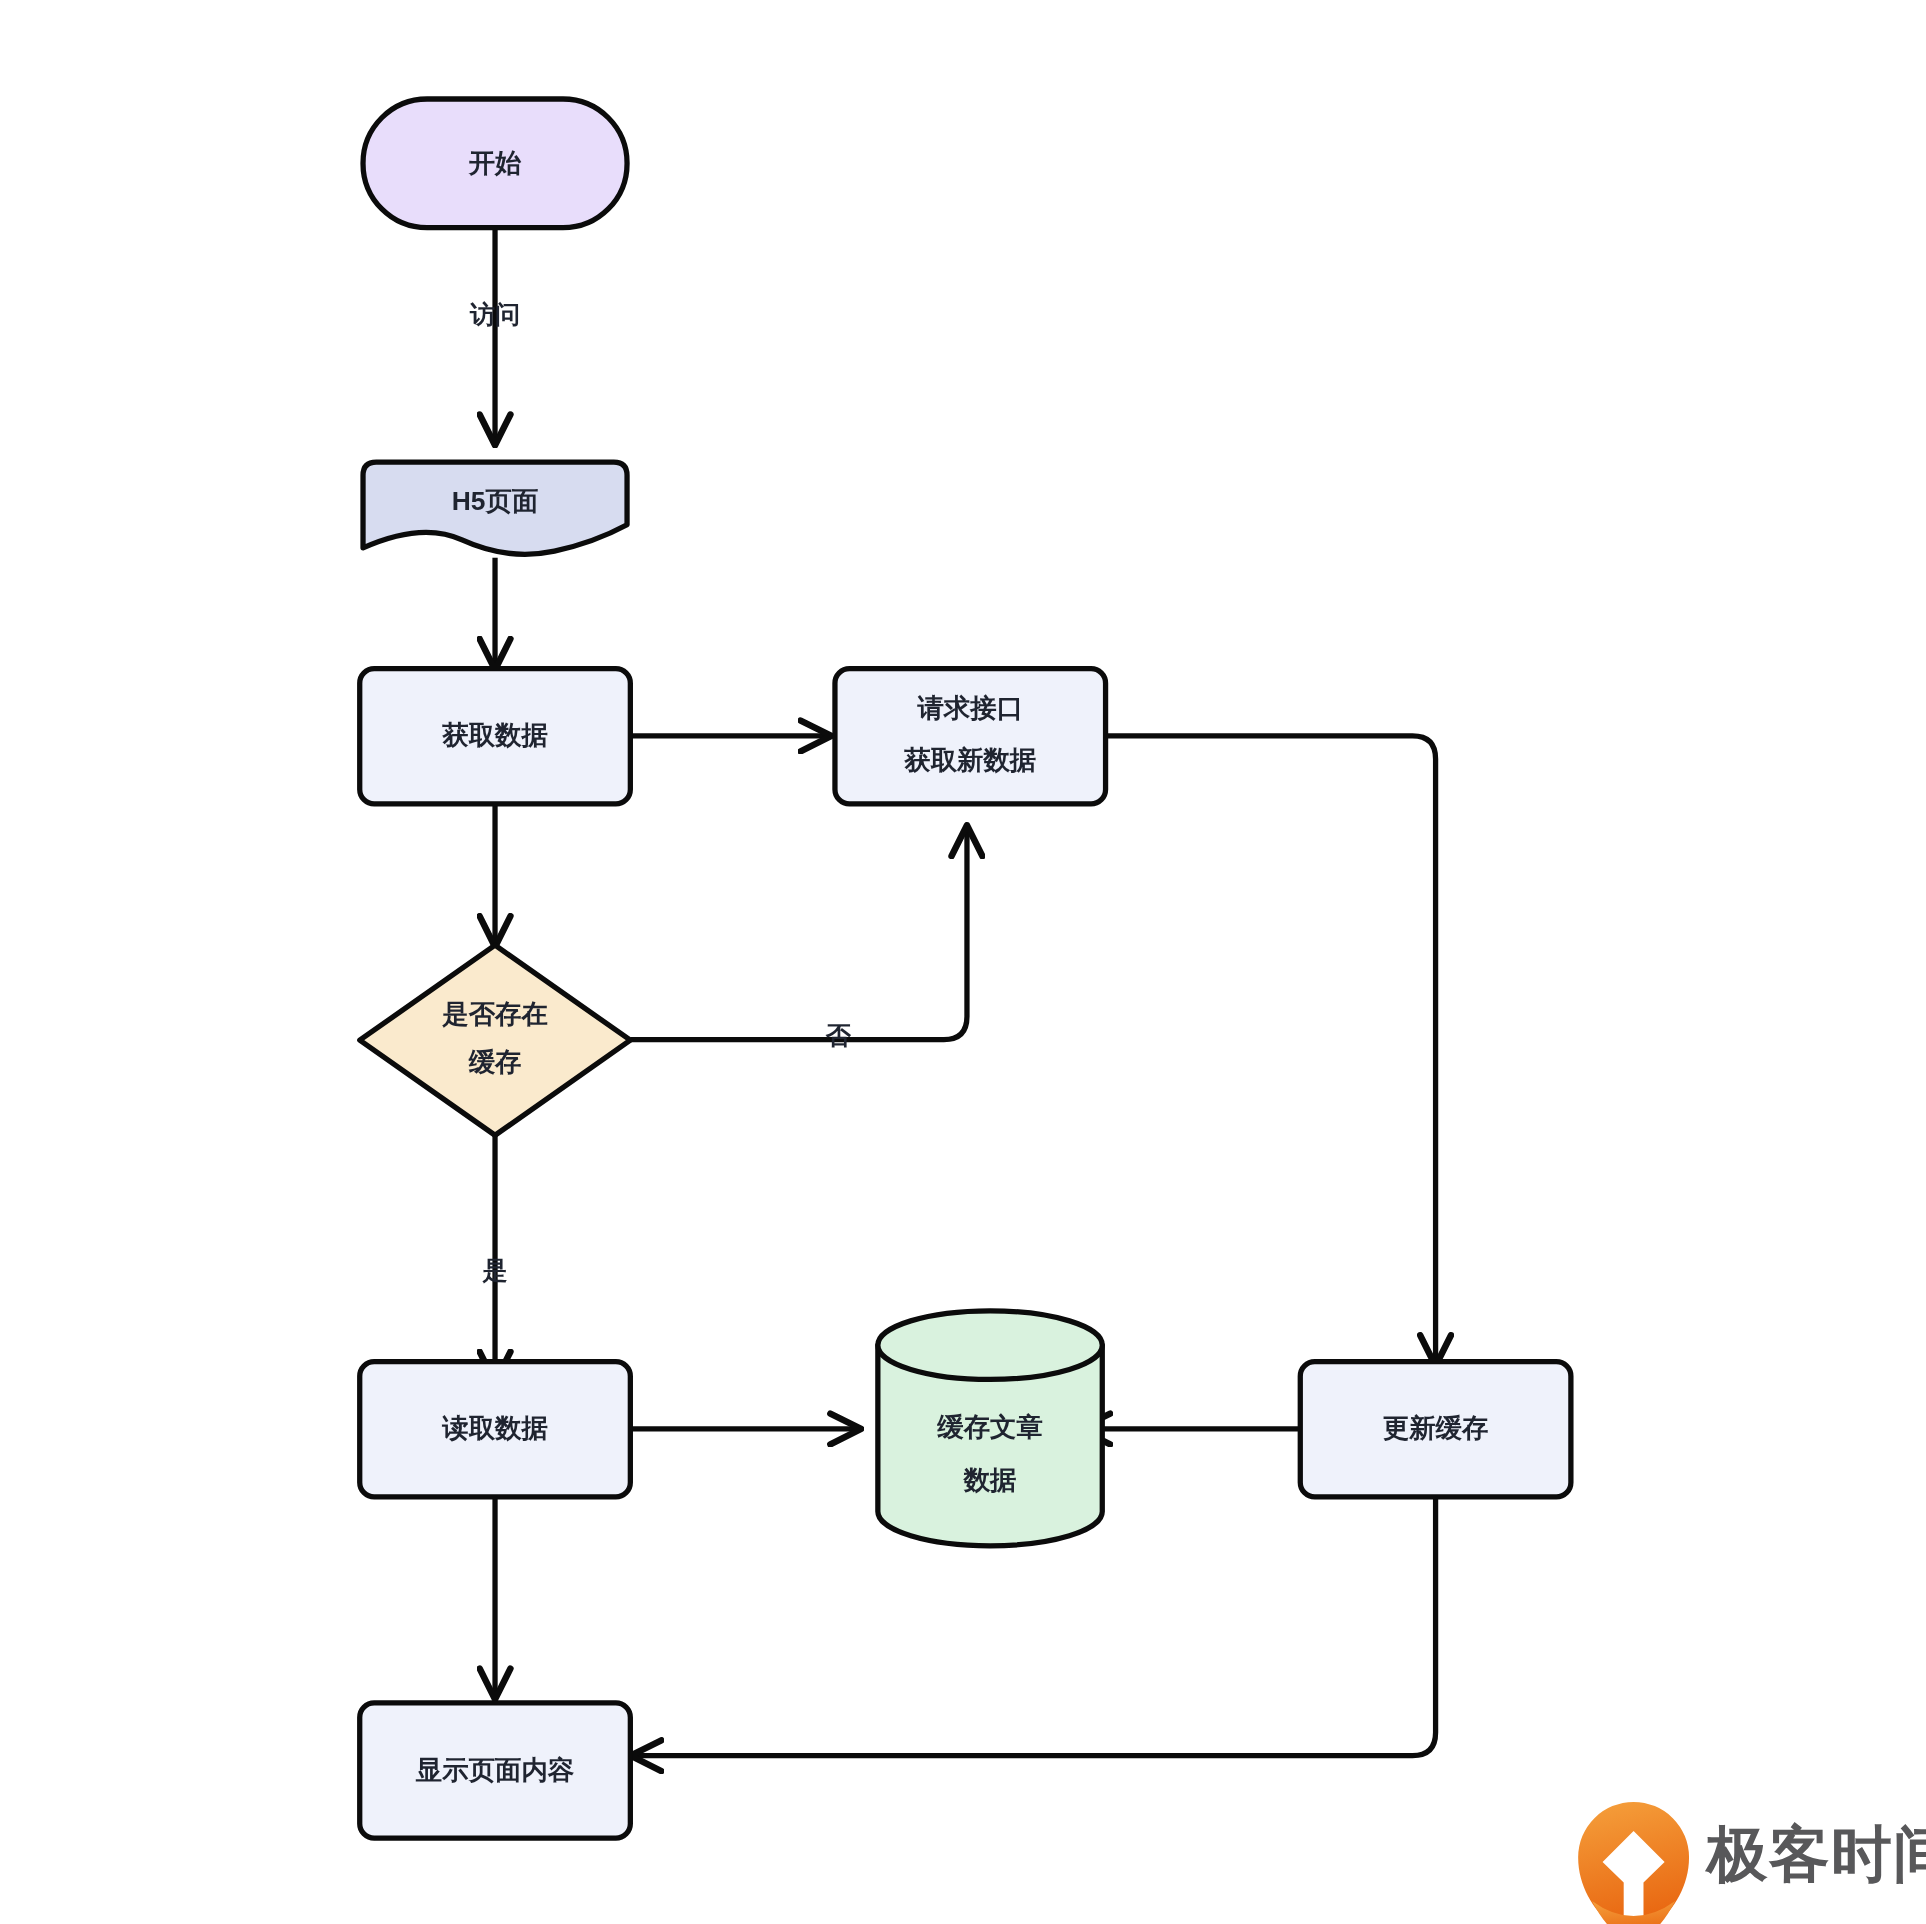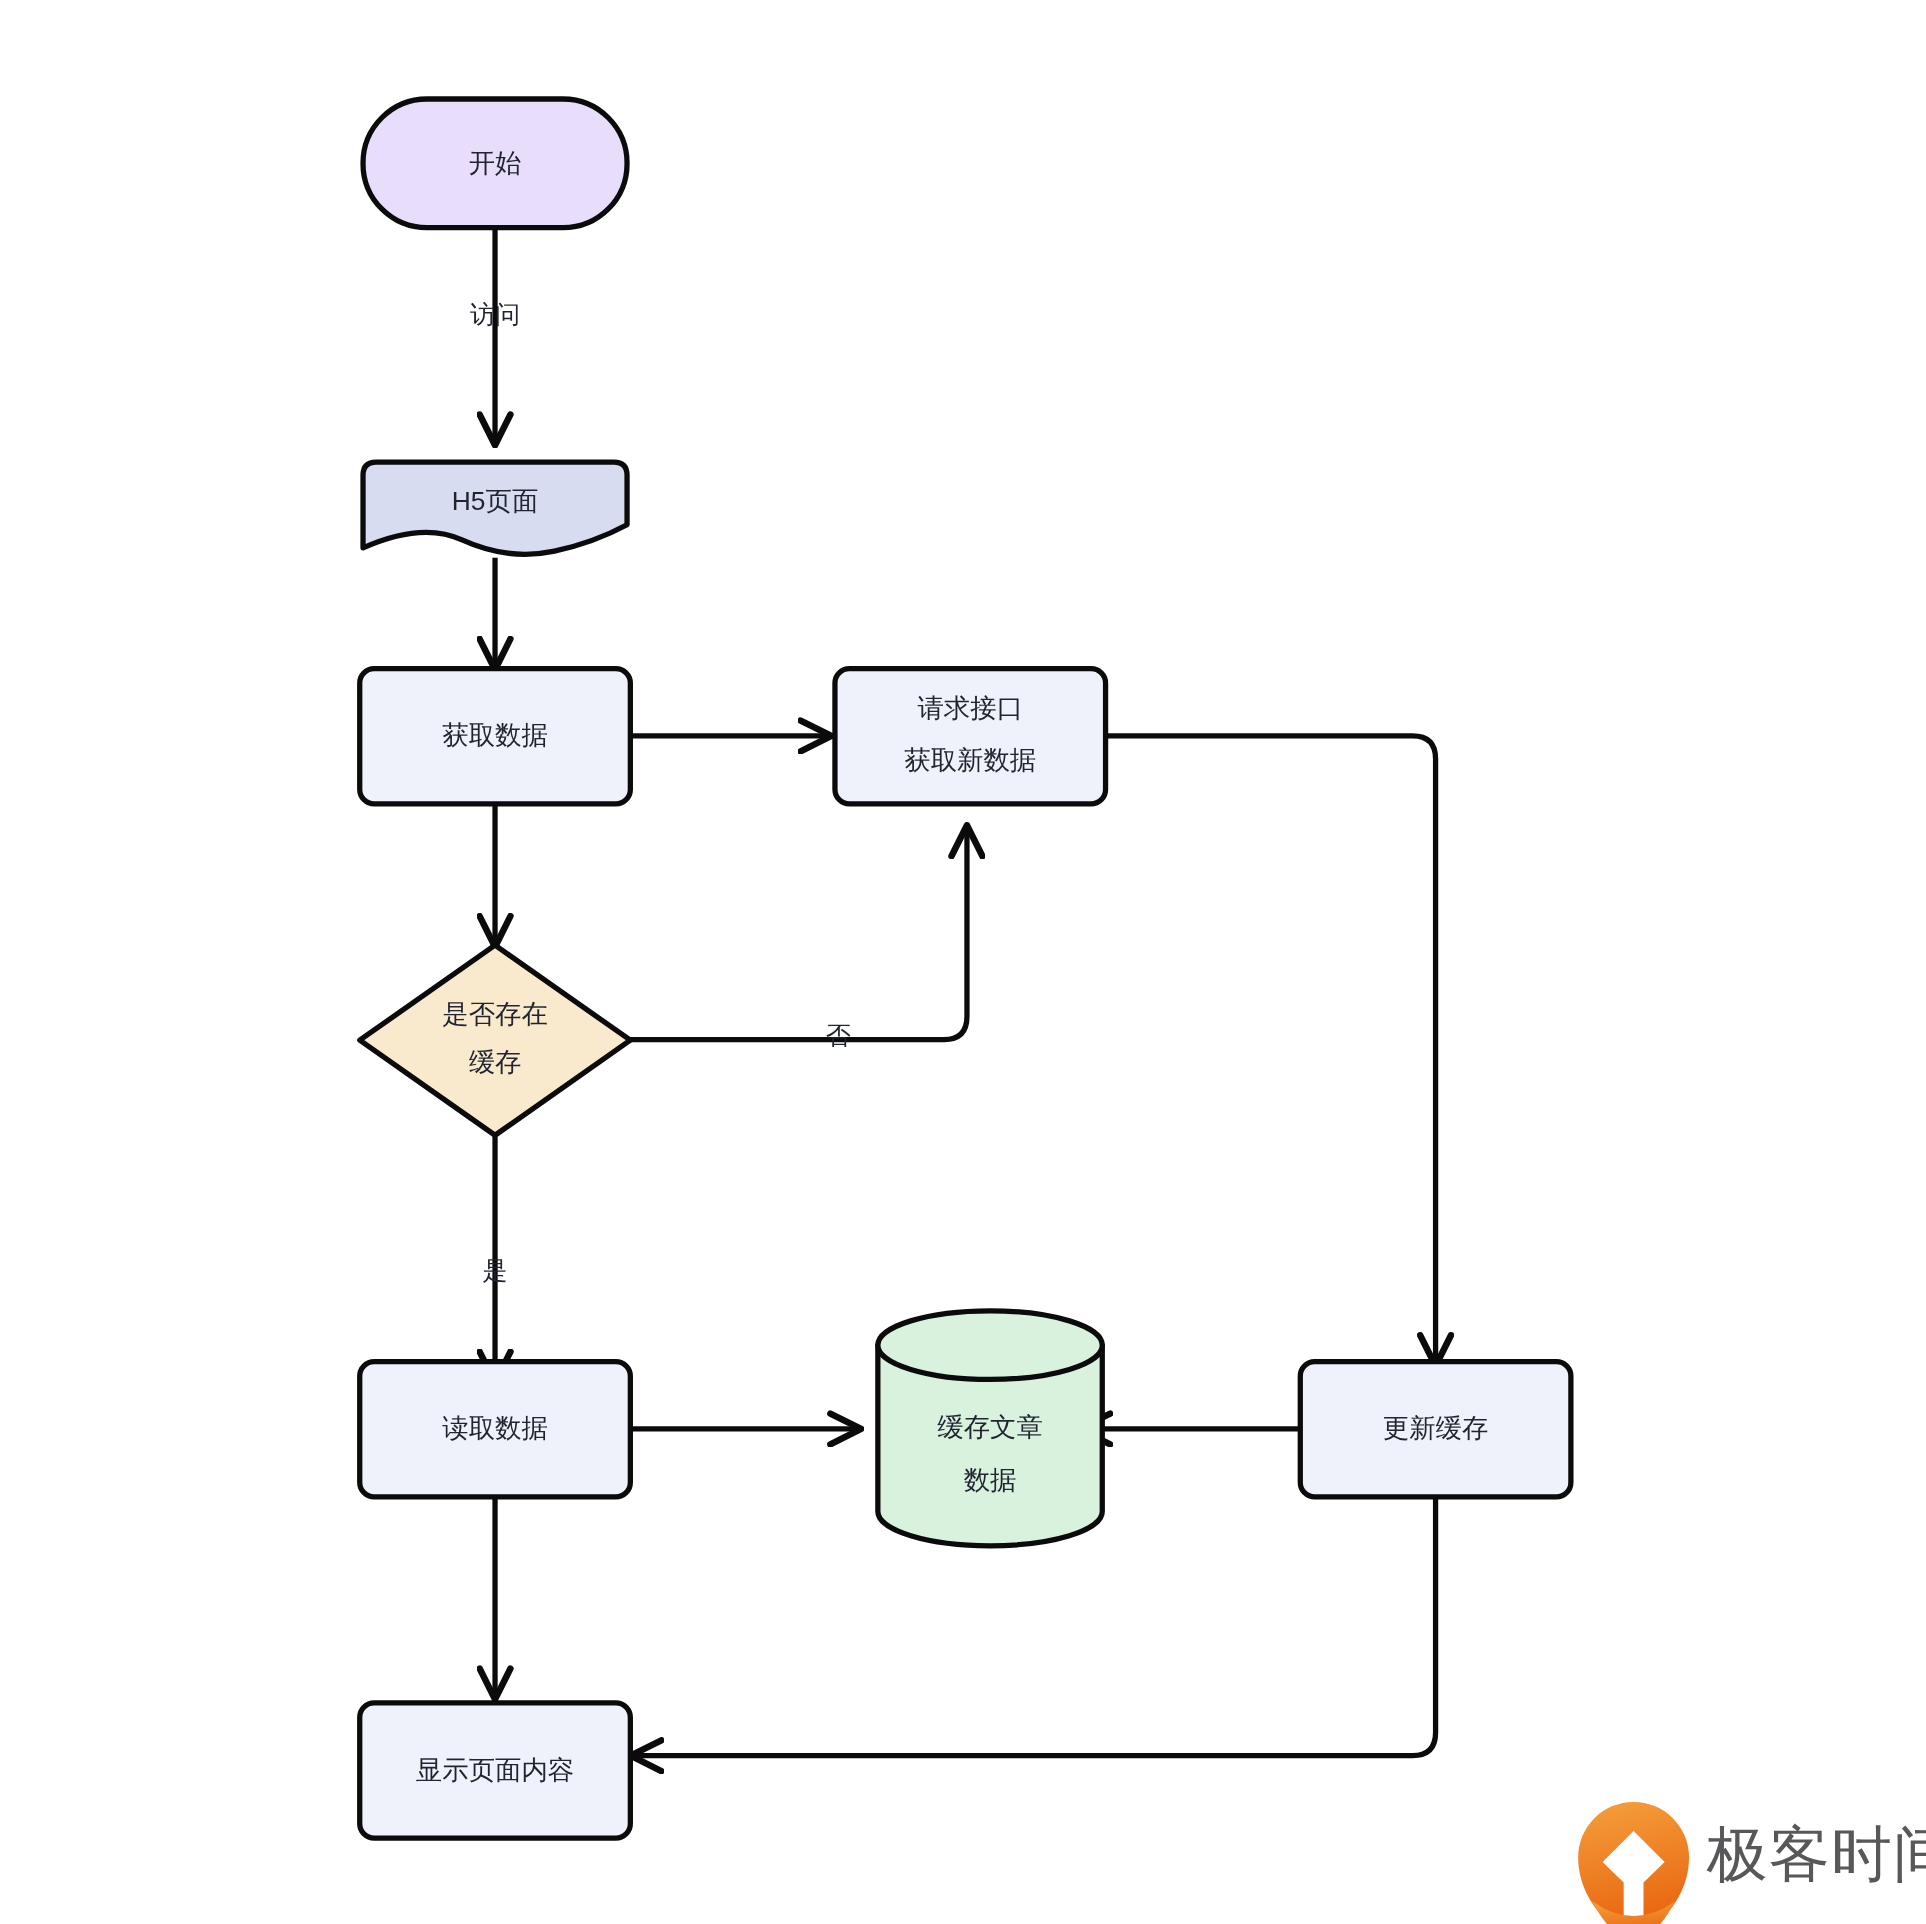--- a/index.html
+++ b/index.html
@@ -11,20 +11,21 @@
     width: 1926px;
     height: 1924px;
     font-family: "Liberation Sans", "DejaVu Sans", sans-serif;
     overflow: hidden;
   }
   #canvas {
     position: relative;
     width: 1926px;
     height: 1924px;
     background: #ffffff;
+    font-weight: bold;
   }
   svg.flow {
     position: absolute;
     left: 0;
     top: 0;
     width: 1926px;
     height: 1924px;
   }
   .node-label {
     font-family: "Liberation Sans", "DejaVu Sans", sans-serif;

